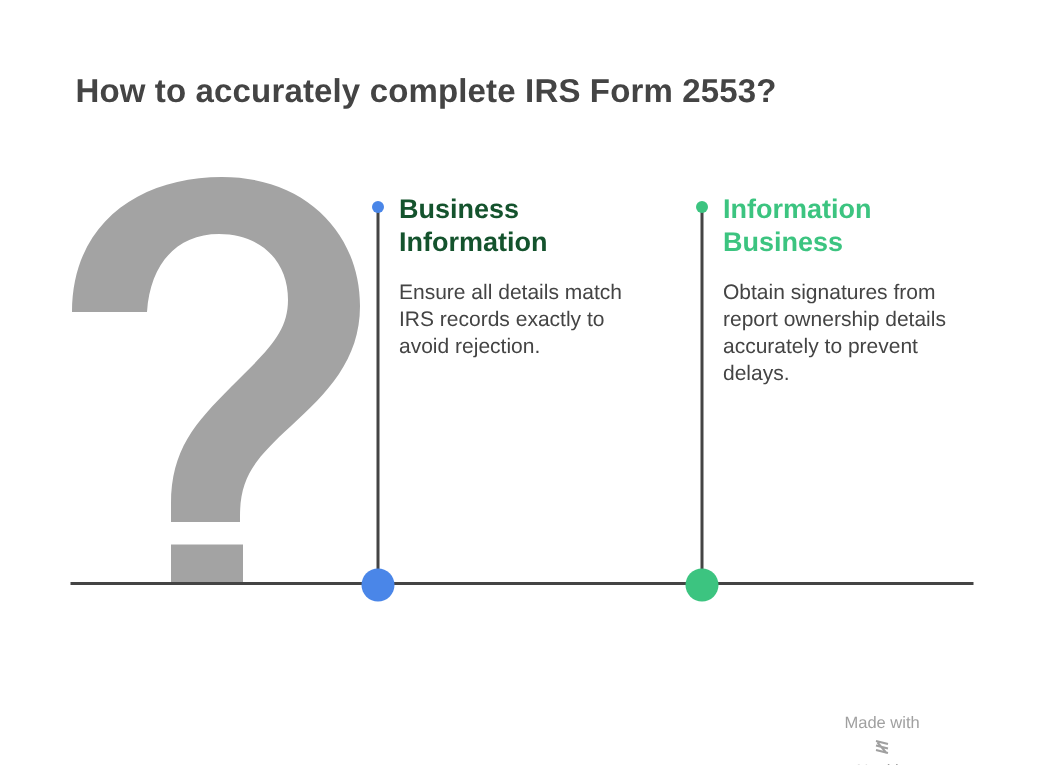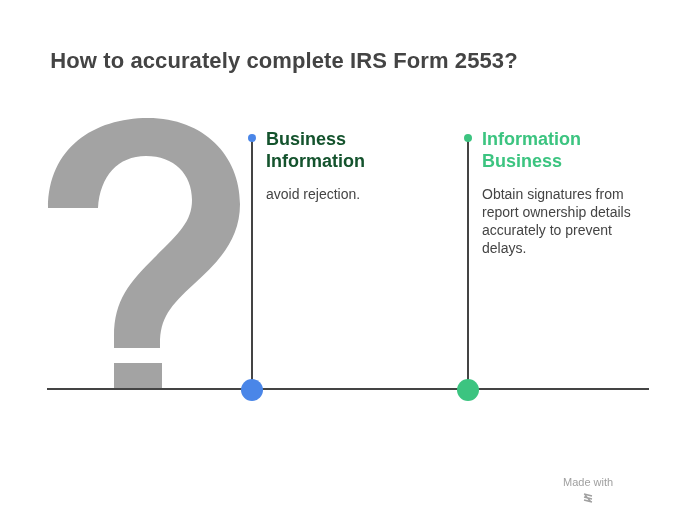--- a/index.html
+++ b/index.html
@@ -43,20 +43,22 @@
 <div class="baseline"></div>
 
 <div class="vline" style="left:251px; top:137px; height:253px;"></div>
 <div class="dot-small" style="left:248px; top:134px; background:#4a86e8;"></div>
 <div class="dot-big" style="left:241px; top:379px; background:#4a86e8;"></div>
 <div class="heading" style="left:266px; top:128px; color:#14532d;">
   <div>Business</div>
   <div>Information</div>
 </div>
 <div class="desc" style="left:266px; top:185px;">
+  <div>Ensure all details match</div>
+  <div>IRS records exactly to</div>
   <div>avoid rejection.</div>
 </div>
 
 <div class="vline" style="left:467px; top:137px; height:253px;"></div>
 <div class="dot-small" style="left:464px; top:134px; background:#3cc480;"></div>
 <div class="dot-big" style="left:457px; top:379px; background:#3cc480;"></div>
 <div class="heading" style="left:482px; top:128px; color:#3cc480;">
   <div>Information</div>
   <div>Business</div>
 </div>

